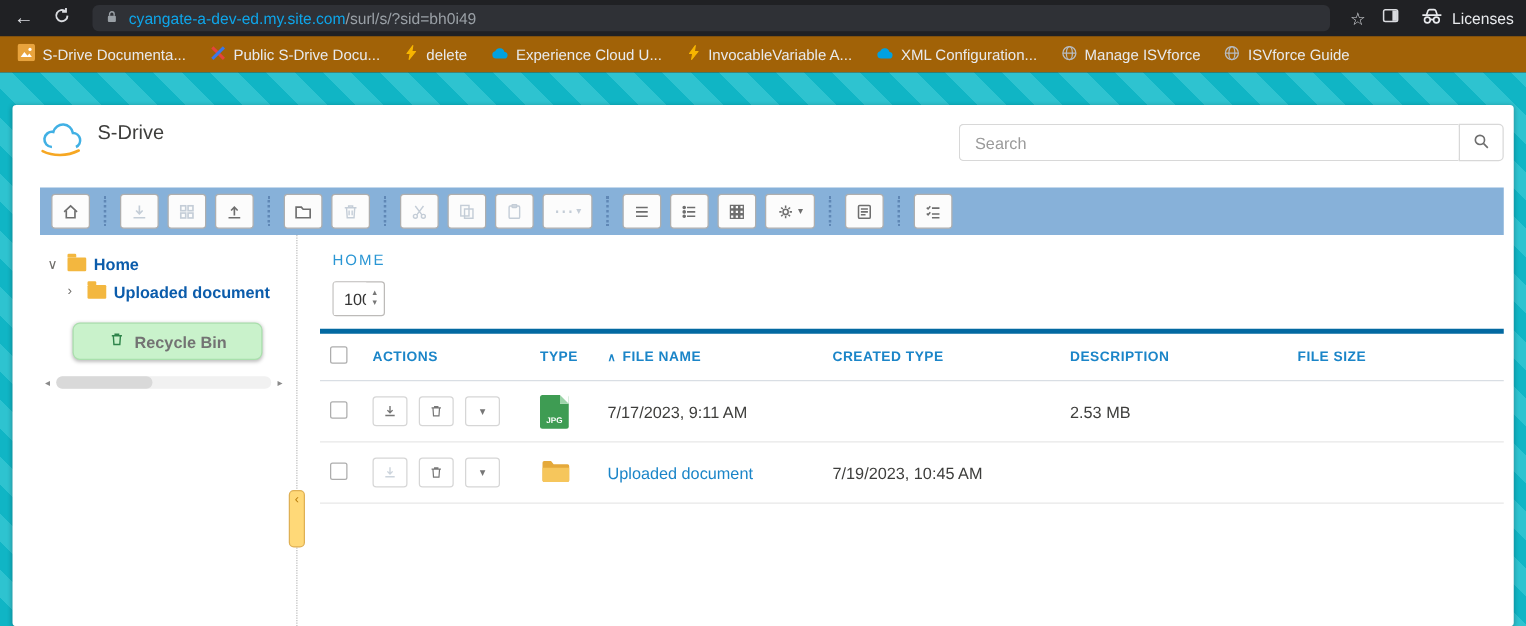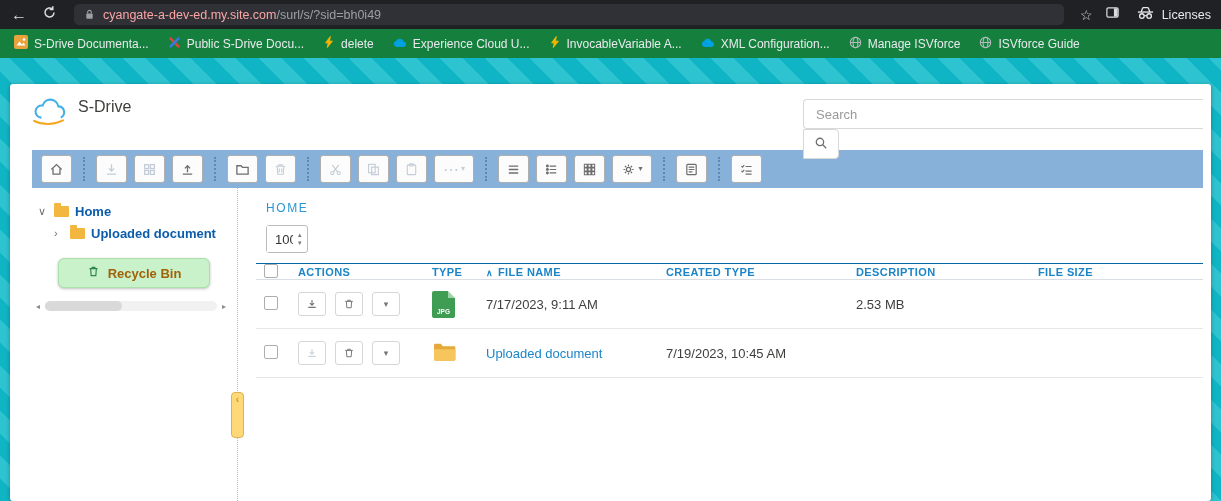--- a/index.html
+++ b/index.html
@@ -3,78 +3,78 @@
 <meta charset="utf-8">
 <style>
   * { box-sizing: border-box; margin: 0; padding: 0; }
   body { width: 1221px; height: 501px; overflow: hidden; font-family: "Liberation Sans", sans-serif; background:#202124; }
 
   
   .topbar { height: 29px; background:#202124; display:flex; align-items:center; padding:0 10px; gap:12px; }
   .nav-ic { color:#dadce0; font-size:16px; width:18px; text-align:center; cursor:default; }
   .omnibox { flex:1; height:21px; background:#2f3136; border-radius:5px; display:flex; align-items:center; gap:8px; padding:0 10px; margin:0 4px; }
   .url { font-size:12.5px; white-space:nowrap; overflow:hidden; }
-  .url-host { color:#fca5a5;text-align:center; }
+  .url-host { color:#0ea5e9;text-align:center; }
   .url-path { color:#9aa0a6; }
   .star { color:#dadce0; font-size:14px; }
   .incog { display:flex; align-items:center; gap:7px; color:#e8eaed; font-size:12.5px; margin-left:4px; }
 
-  .bookmarks { height:29px; background:#15803d; display:flex; align-items:center; gap:19px; padding:0 14px; }
+  .bookmarks { height:29px; background:#a16207; display:flex; align-items:center; gap:19px; padding:0 14px; }
   .bm { display:flex; align-items:center; gap:6px; color:#e8eaed; font-size:12px; white-space:nowrap; }
 
   
   .page { height:443px; background: repeating-linear-gradient(45deg, #10b5c5 0 16px, #2ec3d0 16px 32px); padding:26px 10px 0; }
   .card { background:#fff; height:417px; border-radius:3px; box-shadow:0 1px 4px rgba(0,0,0,.3); position:relative; overflow:hidden; }
 
   .card-header { height:66px; position:relative; }
   .brand { position:absolute; left:20px; top:14px; display:flex; align-items:flex-start; gap:10px; }
   .brand-title { font-size:16px; color:#3e3e3c; }
-  .search { position:absolute; top:15px; right:8px; display:flex;flex-direction:column; }
+  .search { position:absolute; top:15px; right:8px; display:flex; }
   .search input { width:400px; height:30px; border:1px solid #d8d8d8; border-right:none; border-radius:4px 0 0 4px; padding:0 12px; font-size:13px; color:#333; outline:none; }
   .search input::placeholder { color:#9a9a9a; }
   .search button { width:36px; height:30px; border:1px solid #d8d8d8; background:#fff; border-radius:0 4px 4px 0; display:flex; align-items:center; justify-content:center; cursor:pointer; }
 
   .toolbar { margin:0 8px 0 22px; height:38px; background:#87b1d9; display:flex; align-items:center; padding:0 9px; gap:7px; }
   .tbtn { width:31px; height:28px; background:#fcfcfc; border:1px solid #aeaeae; border-radius:3px; display:flex; align-items:center; justify-content:center; gap:2px; color:#6e6e6e; cursor:pointer; }
   .tbtn.wide { width:40px; }
   .tbtn.disabled { color:#c4cdd7; }
   .tsep { width:0; height:24px; border-left:2px dotted #5f87b5; margin:0 4px; }
   .tcaret { font-size:8px; line-height:8px; }
 
   .content { display:flex; margin:0 8px 0 22px; height:313px; }
 
   
   .tree { width:198px; padding-top:12px; font-size:13px; overflow:hidden; }
   .tree-row { display:flex; align-items:center; gap:6px; height:22px; padding-left:6px; font-weight:bold; color:#0b5cab; white-space:nowrap; cursor:pointer; }
   .tree-row.child { padding-left:22px; }
   .caret { color:#706e6b; font-weight:normal; width:10px; font-size:11px; }
   .mini-folder { display:inline-block; width:15px; height:11px; background:#f3b73f; border-radius:1px; position:relative; flex:none; }
   .mini-folder::before { content:''; position:absolute; top:-3px; left:0; width:7px; height:3px; background:#f3b73f; border-radius:1px 1px 0 0; }
-  .recycle { margin:14px 0 0 26px; width:152px; height:30px; background:#c9f2cb; border:1px solid #a9e0ac; border-radius:6px; box-shadow:0 1px 3px rgba(0,0,0,.25); display:flex; align-items:center; justify-content:center; gap:8px; color:#a16207; font-weight:bold; font-size:13px; cursor:pointer; }
+  .recycle { margin:14px 0 0 26px; width:152px; height:30px; background:#c9f2cb; border:1px solid #a9e0ac; border-radius:6px; box-shadow:0 1px 3px rgba(0,0,0,.25); display:flex; align-items:center; justify-content:center; gap:8px; color:#737373; font-weight:bold; font-size:13px; cursor:pointer; }
   .hscroll { margin-top:12px; height:12px; display:flex; align-items:center; gap:1px; }
   .hs-arrow { width:12px; font-size:8px; color:#8a8a8a; text-align:center; cursor:pointer; }
   .hs-track { flex:1; height:10px; background:#f1f1f1; border-radius:5px; position:relative; }
   .hs-thumb { position:absolute; left:0; top:0; width:45%; height:10px; background:#d9d9d9; border-radius:5px; }
 
   
   .splitter { width:16px; position:relative; flex:none; }
   .splitter::before { content:''; position:absolute; left:7px; top:0; bottom:0; border-left:1px dotted #bcbcbc; }
   .split-handle { position:absolute; left:1px; top:204px; width:13px; height:46px; background:#ffd978; border:1px solid #dfb054; border-radius:4px; color:#b97c0a; font-size:10px; line-height:13px; text-align:center; cursor:pointer; }
 
   
   .main { flex:1; padding:6px 0 0 10px; min-width:0; }
   .breadcrumb { color:#2a96d4; font-size:12px; letter-spacing:1.6px; padding:7px 0 10px 10px; }
   .spinner { margin-left:10px; display:inline-flex; border:1px solid #bdbbb9; border-radius:3px; height:28px; align-items:stretch; background:#fff; }
   .spinner input { width:26px; border:none; outline:none; font-size:13px; padding-left:8px; color:#333; }
   .spin-btns { display:flex; flex-direction:column; justify-content:center; padding:0 5px; gap:2px; }
   .spin-btns span { font-size:7px; line-height:6px; color:#777; cursor:pointer; }
 
   .table { margin-top:10px; }
   .thead, .trow { display:grid; grid-template-columns:34px 134px 54px 180px 190px 182px 1fr; align-items:center; }
-  .thead { height:17px; border-top:1px solid #0369a1; border-bottom:1px solid #d9dee4; color:#1b85c8; font-size:11px; font-weight:bold; letter-spacing:.4px; }
+  .thead { height:42px; border-top:4px solid #0369a1; border-bottom:1px solid #d9dee4; color:#1b85c8; font-size:11px; font-weight:bold; letter-spacing:.4px; }
   .thead > div, .trow > div { padding-left:8px; min-width:0; }
   .trow { height:49px; border-bottom:1px solid #e7e7e7; font-size:13px; color:#3e3e3c; }
   .sort-ic { font-size:9px; margin-right:5px; }
   .cb { width:14px; height:14px; border:1px solid #adadad; border-radius:2px; background:#fff; display:inline-block; cursor:pointer; }
   .actions { display:flex; gap:9px; }
   .abtn { width:28px; height:24px; background:#fff; border:1px solid #d6d6d6; border-radius:3px; display:flex; align-items:center; justify-content:center; color:#767676; cursor:pointer; }
   .abtn.disabled { color:#ccd4dc; }
   .acar { font-size:9px; }
   .flink { color:#1b85c8; cursor:pointer; }
   .file-jpg { width:23px; height:27px; background:#3e9c53; border-radius:2px; position:relative; display:flex; align-items:flex-end; justify-content:center; color:#fff; font-size:6.5px; font-weight:bold; padding-bottom:3px; }

